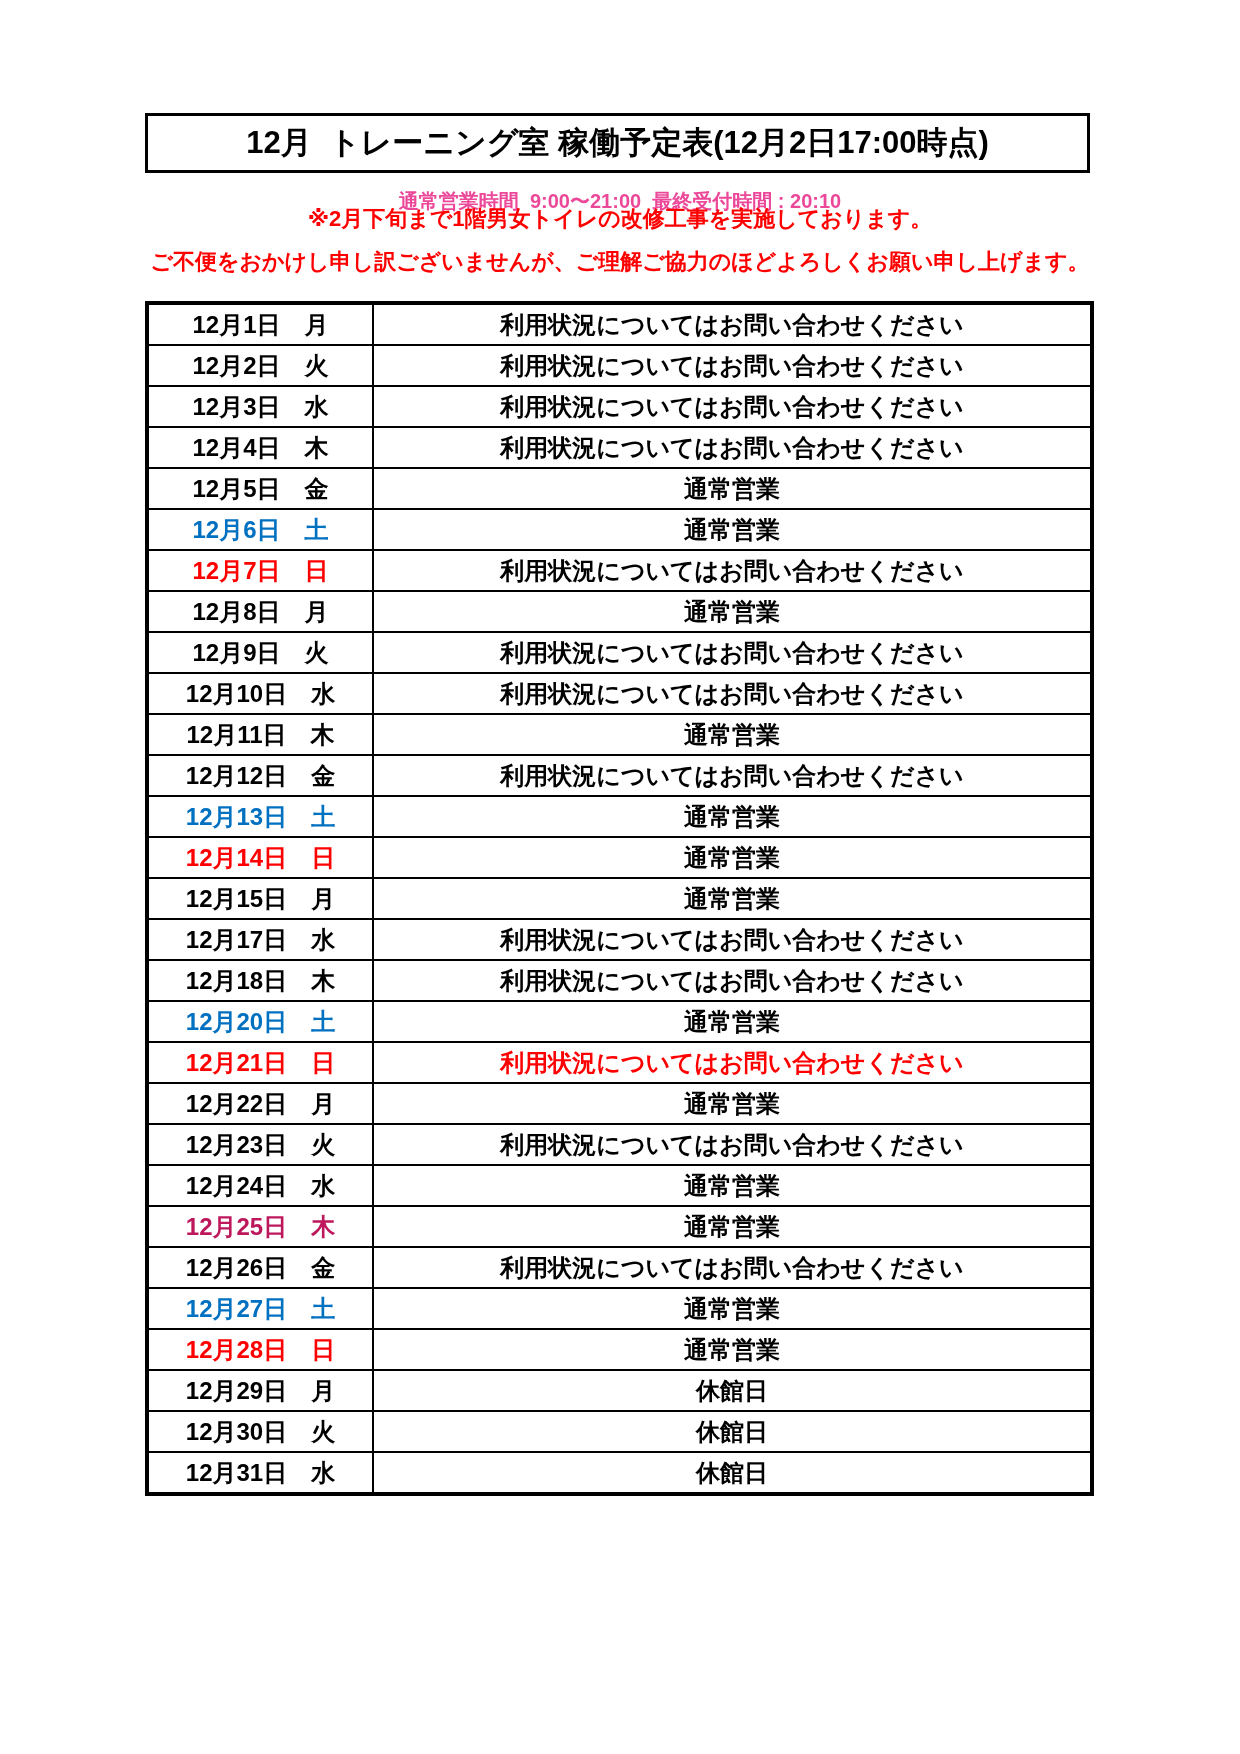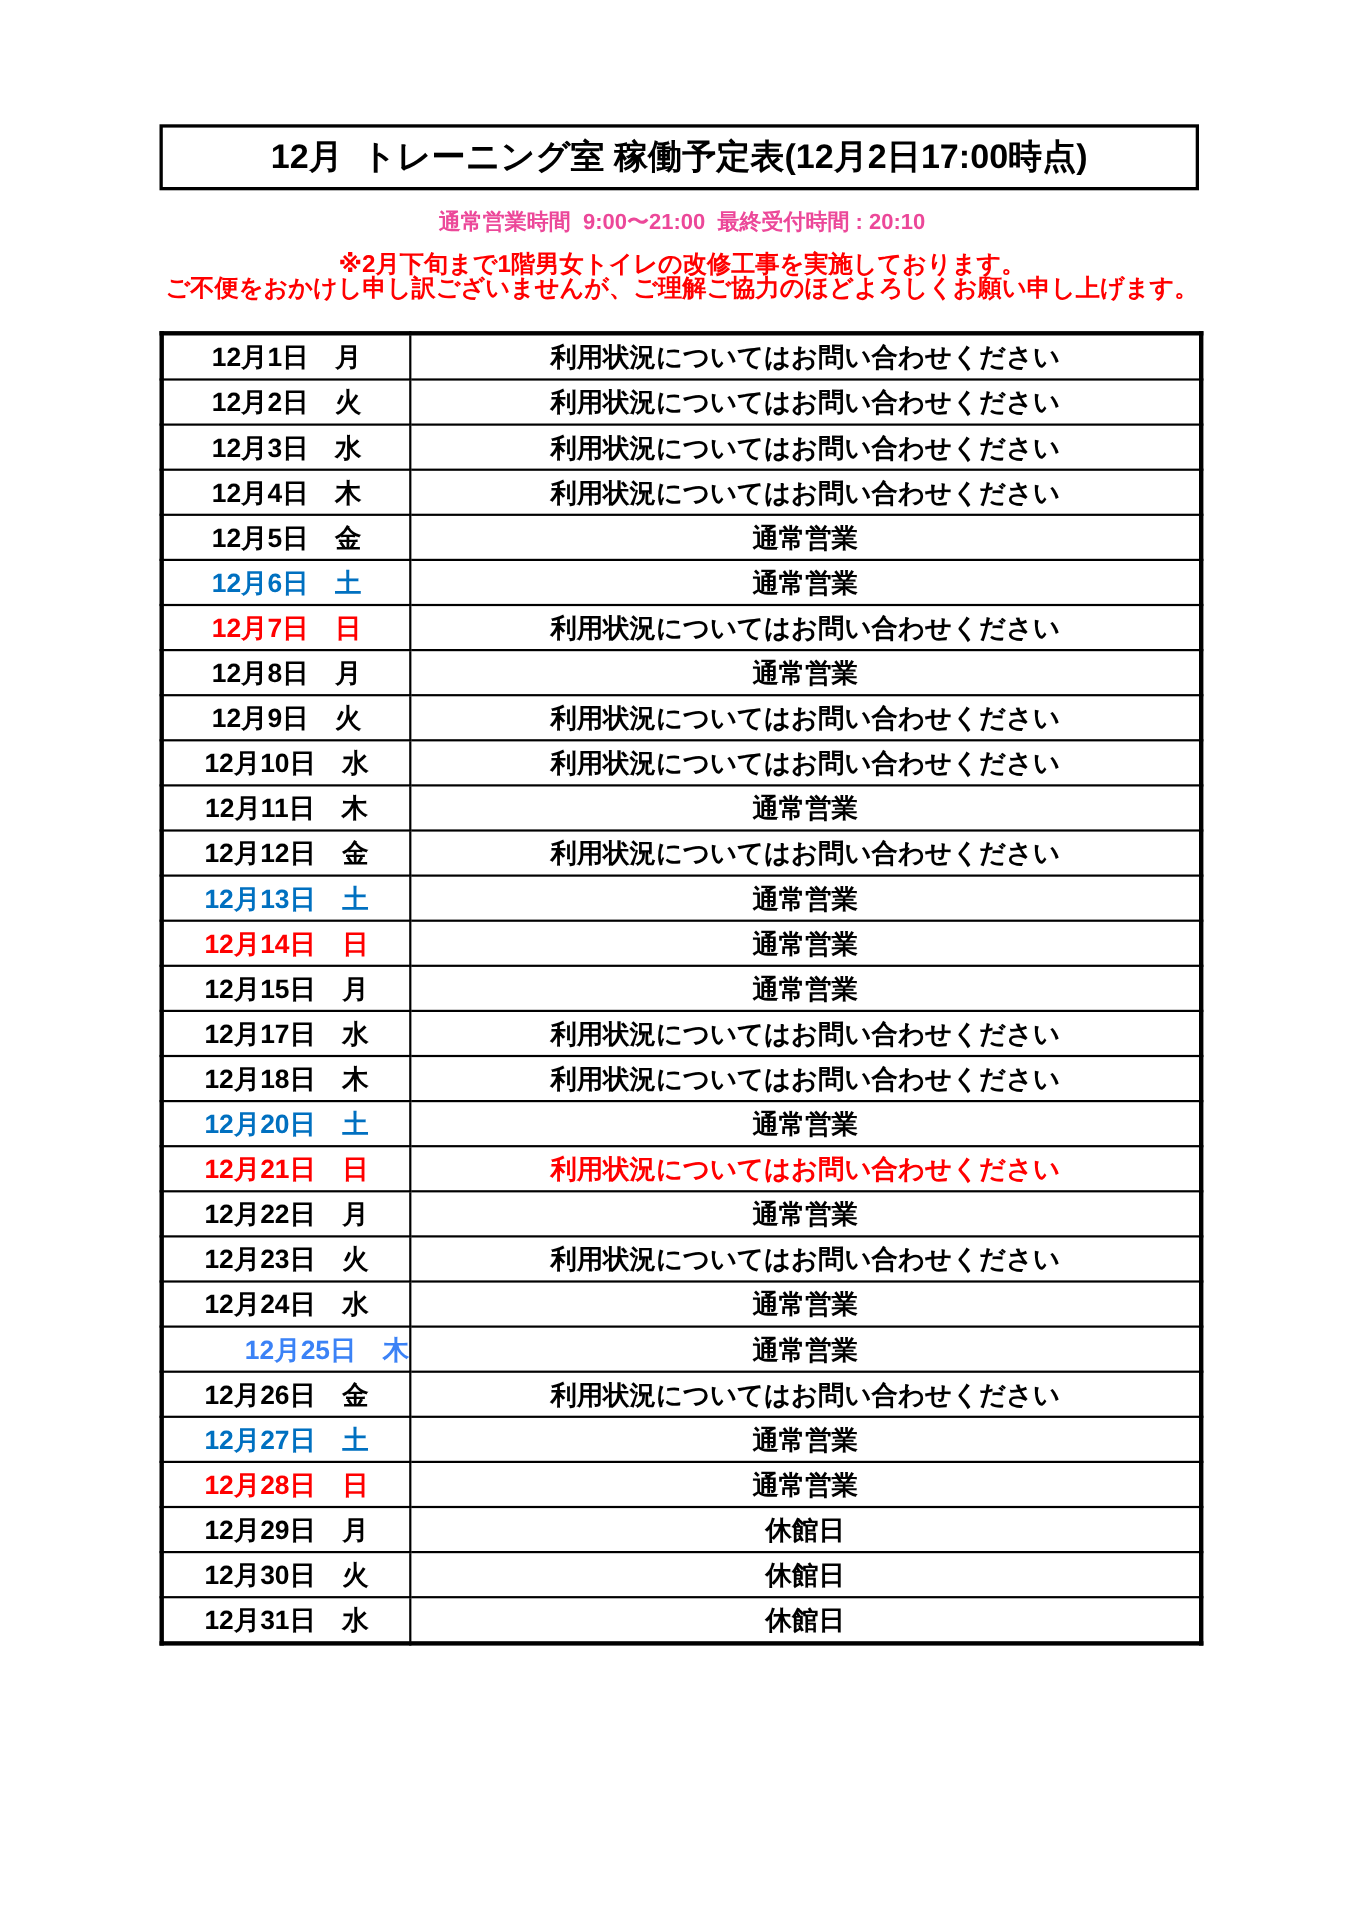--- a/index.html
+++ b/index.html
@@ -46,21 +46,21 @@
   }
   .notice {
     position: absolute;
     left: 75px;
     width: 1090px;
     text-align: center;
     font-size: 22px;
     font-weight: bold;
     white-space: pre;
   }
-  .notice-1 { top: 225px; }
+  .notice-1 { top: 204px; }
   .notice-2 { top: 247px; }
   .schedule-table {
     position: absolute;
     left: 145px;
     top: 301px;
     width: 945px;
     border-collapse: collapse;
     table-layout: fixed;
   }
   .schedule-table td {
@@ -181,21 +181,21 @@
         </tr>
         <tr>
           <td style="color: rgb(0, 0, 0);">12月23日　火</td>
           <td style="color: rgb(0, 0, 0);">利用状況についてはお問い合わせください</td>
         </tr>
         <tr>
           <td style="color: rgb(0, 0, 0);">12月24日　水</td>
           <td style="color: rgb(0, 0, 0);">通常営業</td>
         </tr>
         <tr>
-          <td style="color: #3b82f6; text-align: right;">12月25日　木</td>
+          <td style="color: #be185d;">12月25日　木</td>
           <td style="color: rgb(0, 0, 0);">通常営業</td>
         </tr>
         <tr>
           <td style="color: rgb(0, 0, 0);">12月26日　金</td>
           <td style="color: rgb(0, 0, 0);">利用状況についてはお問い合わせください</td>
         </tr>
         <tr>
           <td style="color: rgb(0, 112, 192);">12月27日　土</td>
           <td style="color: rgb(0, 0, 0);">通常営業</td>
         </tr>

